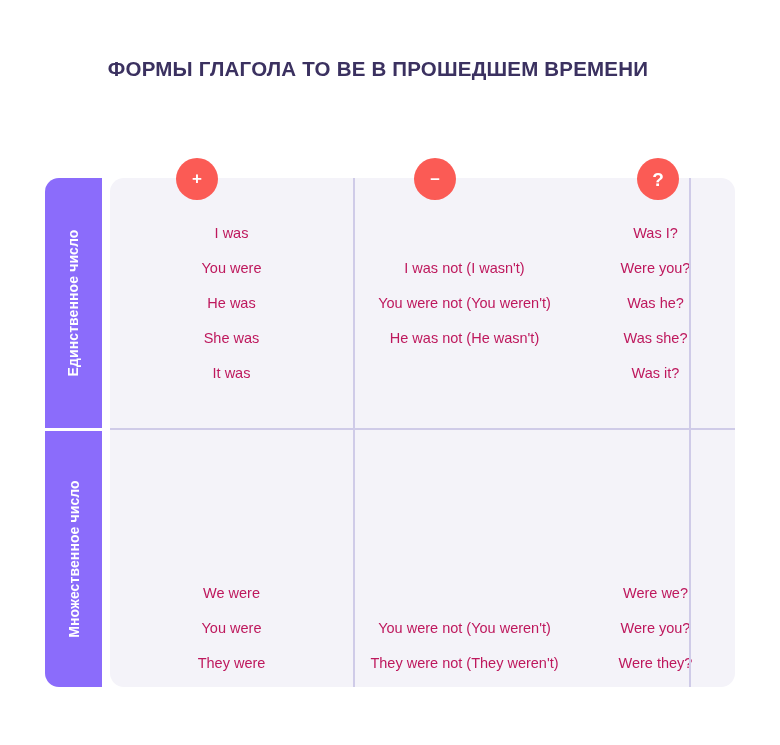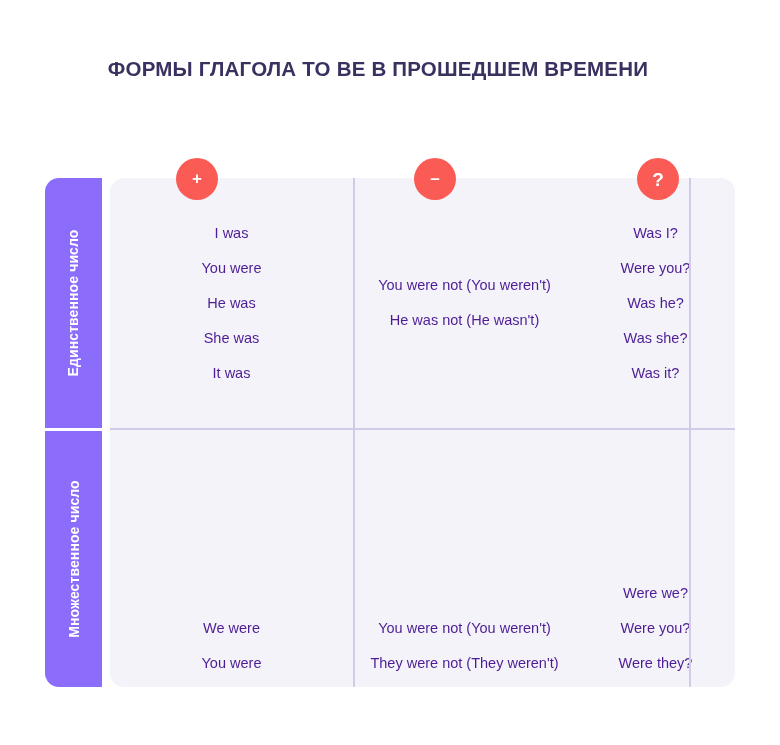--- a/index.html
+++ b/index.html
@@ -148,21 +148,21 @@
     display: flex;
     flex-direction: column;
     align-items: center;
     justify-content: center;
     box-sizing: border-box;
     padding: 6px 8px;
   }
   .cell.row1 { justify-content: center; }
   .cell.row2 { justify-content: flex-end; }
   .cell-line {
-    color: #4c1d95;
+    color: #be185d;
     font-size: 14.5px;
     line-height: 35px;
     white-space: nowrap;
     text-align: center;
   }
 
   
   .vline {
     position: absolute;
     top: 0;
@@ -229,35 +229,37 @@
 
       <div class="cell row1">
         <span class="cell-line">I was</span>
         <span class="cell-line">You were</span>
         <span class="cell-line">He was</span>
         <span class="cell-line">She was</span>
         <span class="cell-line">It was</span>
       </div>
 
       <div class="cell row1">
+        <span class="cell-line">I was not (I wasn't)</span>
         <span class="cell-line">You were not (You weren't)</span>
         <span class="cell-line">He was not (He wasn't)</span>
       </div>
 
       <div class="cell row1">
         <span class="cell-line">Was I?</span>
         <span class="cell-line">Were you?</span>
         <span class="cell-line">Was he?</span>
         <span class="cell-line">Was she?</span>
         <span class="cell-line">Was it?</span>
       </div>
 
       <div class="cell row2">
         <span class="cell-line">We were</span>
         <span class="cell-line">You were</span>
+        <span class="cell-line">They were</span>
       </div>
 
       <div class="cell row2">
         <span class="cell-line">You were not (You weren't)</span>
         <span class="cell-line">They were not (They weren't)</span>
       </div>
 
       <div class="cell row2">
         <span class="cell-line">Were we?</span>
         <span class="cell-line">Were you?</span>

